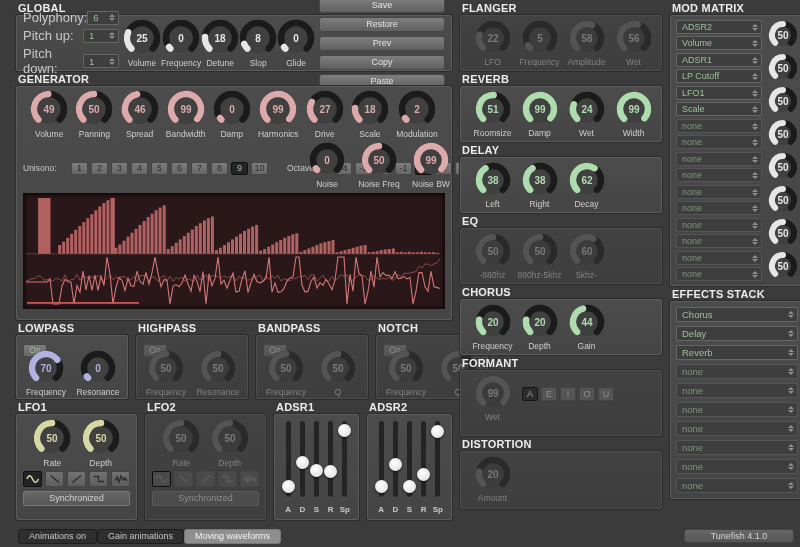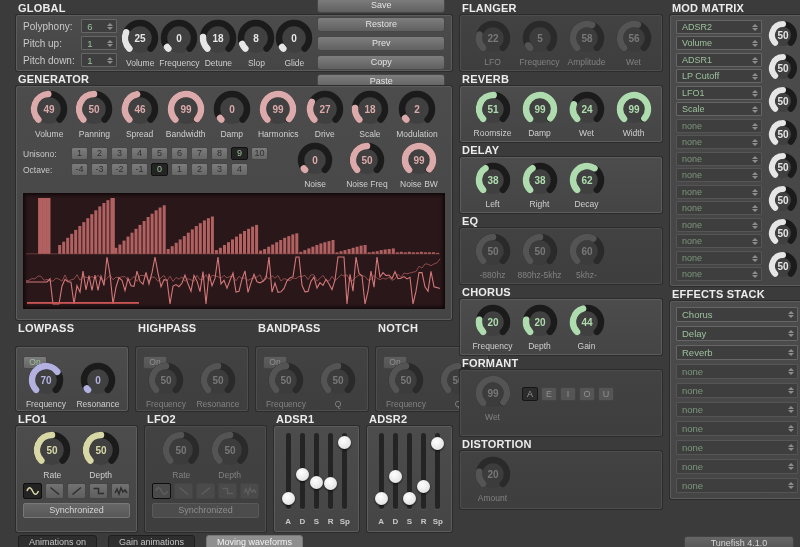--- a/index.html
+++ b/index.html
@@ -24,45 +24,45 @@
   .dd-text { flex:1; overflow:hidden; white-space:nowrap; }
   .dd-ar { display:flex; flex-direction:column; gap:1px; margin-left:3px; }
   .dd-ar i { display:block; width:0; height:0; border-left:3px solid transparent; border-right:3px solid transparent; }
   .dd-ar .up { border-bottom:3px solid #8d8d8d; }
   .dd-ar .dn { border-top:3px solid #8d8d8d; }
 
   
   .global-panel { height:56px; display:flex; align-items:center; padding:0 6px; }
   .spin-col { width:96px; display:flex; flex-direction:column; gap:3px; }
   .spin-row { display:flex; align-items:center; }
-  .spin-row .lbl { flex:1; font-size:10px; color:#c9c9c9; }
+  .spin-row .lbl { flex:1; font-size:13px; color:#c9c9c9; }
   .spin-box { width:36px; height:14px; }
   .g-knobs { flex:1; display:flex; justify-content:space-evenly; padding:0 4px; }
   .g-right { width:130px; display:flex; flex-direction:column; gap:4px; }
   .btn-grid { display:grid; grid-template-columns:repeat(1,1fr); gap:4px; }
   .gbtn { height:15px; background:linear-gradient(#7e7e7e,#606060); border:1px solid #474747; border-radius:3px;
           color:#e3e3e3; font-size:9px; text-align:center; line-height:13px; }
 
   
   .gen-panel { height:234px; padding:3px 6px; }
   .gen-knobs { display:flex; justify-content:space-evenly; height:52px; }
   .gen-mid { display:flex; margin-top:2px; }
-  .btn-rows { width:278px; display:flex; flex-direction:column; gap:3px; margin-top:3px; }
+  .btn-rows { width:278px; display:flex; flex-direction:row; gap:16px; margin-top:3px; }
   .btn-row { display:flex; align-items:center; }
   .rowlabel { width:48px; font-size:8.5px; color:#c9c9c9; }
   .nbtn { width:17px; height:13px; margin-right:3px; background:linear-gradient(#7c7c7c,#676767); border:1px solid #474747;
           border-radius:2px; color:#2e2e2e; font-size:9px; text-align:center; line-height:11px; }
   .nbtn.sel { background:#242424; color:#9dc09d; border-color:#111; }
   .noise-knobs { flex:1; display:flex; justify-content:flex-end; margin-top:-2px; }
   .noise-knobs .knob-slot { width:52px; }
   .wave-display { margin-top:4px; height:116px; background:#2a171a; border:1px solid #16090c; box-shadow:inset 0 0 4px #000; }
 
   
   .row4 { display:grid; grid-template-columns:repeat(4,1fr); gap:0 8px; }
-  .filt-panel { height:64px; padding:3px 6px;margin-top:12px; }
+  .filt-panel { height:64px; padding:3px 6px; }
   .onbtn { width:24px; height:13px; background:linear-gradient(#7c7c7c,#676767); border:1px solid #474747; border-radius:2px;
            color:#9dc09d; font-size:8.5px; text-align:center; line-height:11px; }
   .dim .onbtn { color:#8f8f8f; background:linear-gradient(#5e5e5e,#545454); border-color:#444; }
   .filt-knobs { display:flex; gap:6px; margin-top:-7px; justify-content:center; }
   .filt-knobs .knob-slot { width:46px; }
 
   .lfo-panel { height:106px; padding:4px 6px; display:flex; flex-direction:column; }
   .lfo-knobs { display:flex; justify-content:space-evenly; height:50px; }
   .wave-btns { display:flex; justify-content:center; gap:3px; margin-top:2px; }
   .wbtn { width:19px; height:16px; background:linear-gradient(#727272,#5e5e5e); border:1px solid #454545; border-radius:2px;
@@ -1259,21 +1259,21 @@
                 <i class="up"></i>
                 <i class="dn"></i>
               </span>
             </div>
           </div>
       </div>
     </div>
   </div>
 
   <div class="footer">
-    <span id="footer-btns" style="display:flex;gap:11px">
+    <span id="footer-btns" style="display:flex;">
         <button class="fbtn">Animations on</button>
         <button class="fbtn">Gain animations</button>
         <button class="fbtn active">Moving waveforms</button>
       </span>
     <span class="spacer"></span>
     <button class="verbtn">Tunefish 4.1.0</button>
   </div>
 </div>
 
 </body></html>

